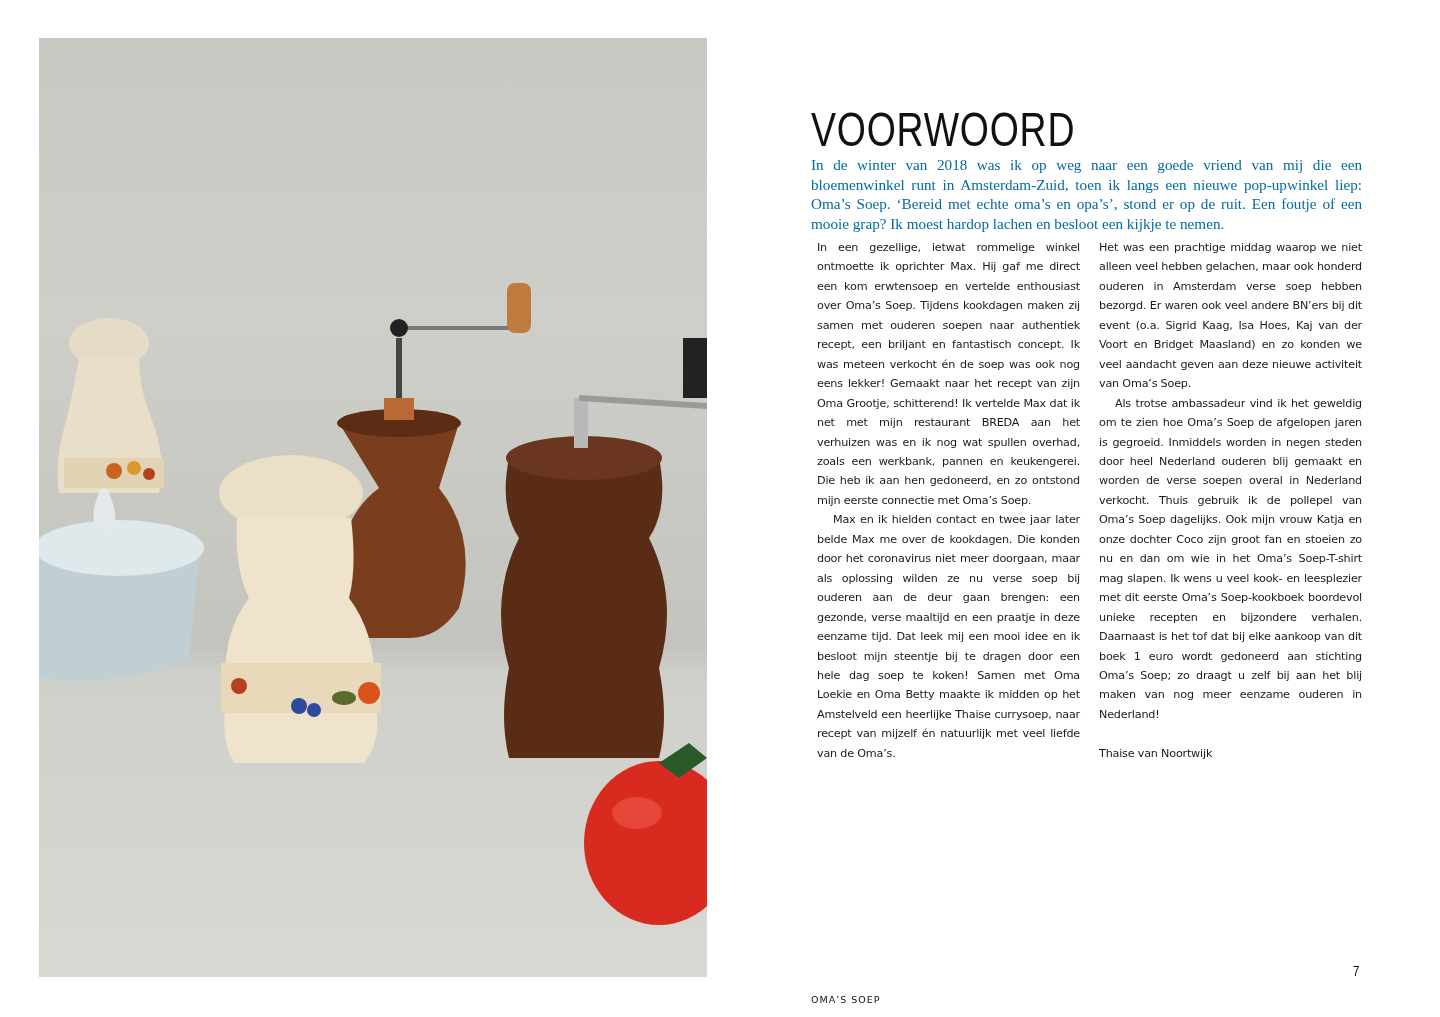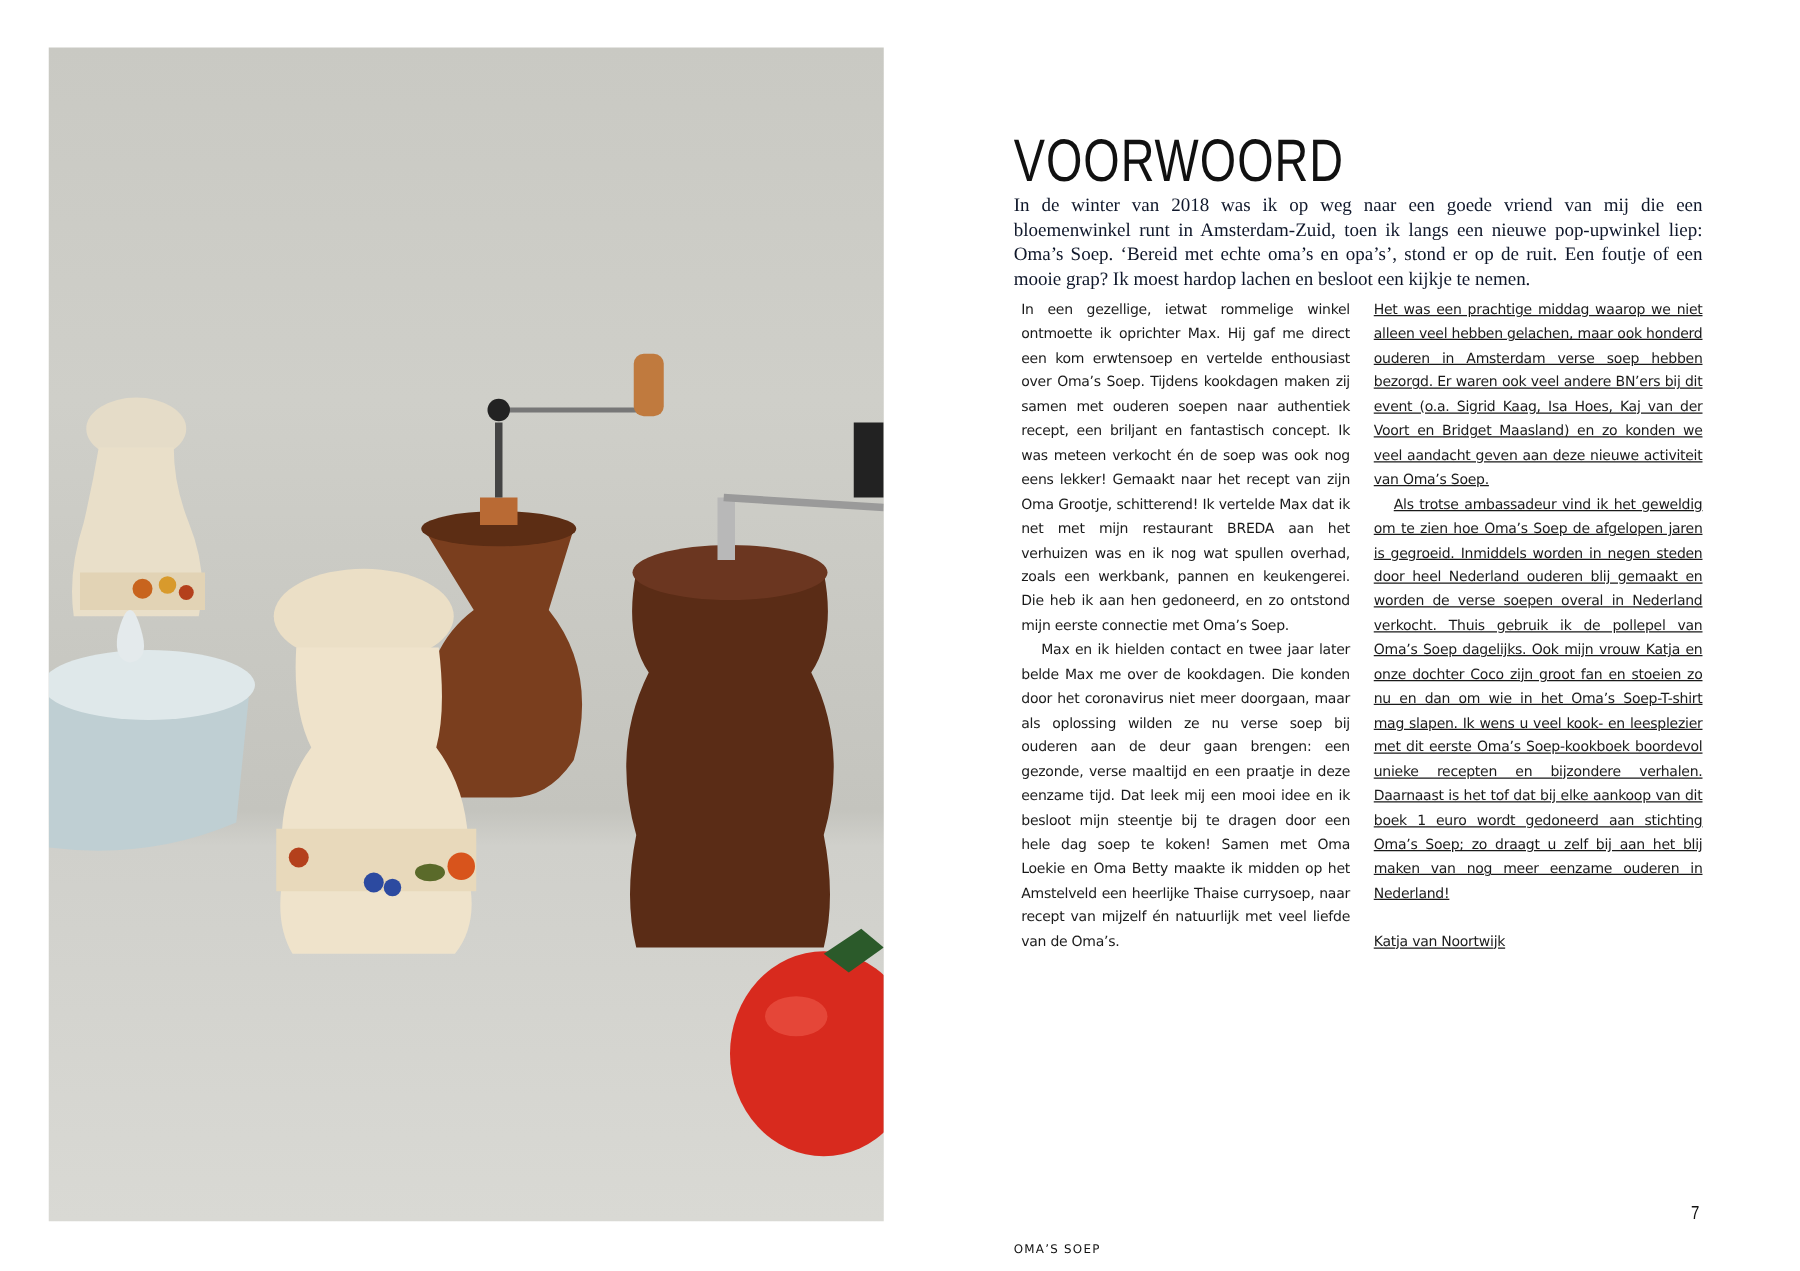--- a/index.html
+++ b/index.html
@@ -1,26 +1,26 @@
 <!DOCTYPE html>
 <html><head>
 <meta charset="utf-8">
 <style>
   html, body { margin:0; padding:0; }
   body { width:1440px; height:1017px; background:#ffffff; position:relative; overflow:hidden; font-family:"DejaVu Sans", sans-serif; color:#1a1a1a; }
   .photo { position:absolute; left:39px; top:38px; width:668px; height:939px; overflow:hidden;
     background: linear-gradient(180deg, #c9c9c3 0%, #cfcfc9 30%, #c4c4be 65%, #d0d0cb 68%, #d9d9d4 100%); }
   .photo svg { position:absolute; left:0; top:0; width:100%; height:100%; }
   .title { position:absolute; left:811px; top:72px; font-family:"Liberation Sans", sans-serif; font-size:48px; font-weight:400; letter-spacing:1px; color:#111; transform:scaleX(0.78); transform-origin:left top; line-height:52px; }
-  .intro { position:absolute; left:811px; top:140px; width:551px; font-family:"Liberation Serif", serif; font-size:15.2px; line-height:19.6px; text-align:justify; color:#0f172a; }
+  .intro { position:absolute; left:811px; top:140px; width:551px; font-family:"Liberation Serif", serif; font-size:15.2px; line-height:19.6px; text-align:justify; color:#0369a1; }
   .col { position:absolute; top:238px; width:263px; font-family:"DejaVu Sans", sans-serif; font-size:11.2px; line-height:19.45px; text-align:justify; letter-spacing:-0.2px; color:#1a1a1a; }
   .col p { margin:0; }
   .col p.indent { text-indent:16px; }
   .col1 { left:817px; }
-  .col2 { left:1099px;text-decoration:underline; }
+  .col2 { left:1099px; }
   .sig { margin-top:19.45px !important; }
   .footer-left { position:absolute; left:811px; top:966px; font-family:"DejaVu Sans", sans-serif; font-size:9.5px; letter-spacing:1px; color:#111;margin-top:28px; }
   .footer-right { position:absolute; left:1352px; top:962px; font-family:"Liberation Sans", sans-serif; font-size:15px; color:#111; transform:scaleX(0.8); }
 </style>
 </head>
 <body>
 
 <div class="photo">
   <svg viewBox="0 0 668 939" preserveAspectRatio="none">
 
@@ -81,17 +81,17 @@
 <p class="intro">In de winter van 2018 was ik op weg naar een goede vriend van mij die een bloemenwinkel runt in Amsterdam-Zuid, toen ik langs een nieuwe pop-upwinkel liep: Oma’s Soep. ‘Bereid met echte oma’s en opa’s’, stond er op de ruit. Een foutje of een mooie grap? Ik moest hardop lachen en besloot een kijkje te nemen.</p>
 
 <div class="col col1">
   <p>In een gezellige, ietwat rommelige winkel ontmoette ik oprichter Max. Hij gaf me direct een kom erwtensoep en vertelde enthousiast over Oma’s Soep. Tijdens kookdagen maken zij samen met ouderen soepen naar authentiek recept, een briljant en fantastisch concept. Ik was meteen verkocht én de soep was ook nog eens lekker! Gemaakt naar het recept van zijn Oma Grootje, schitterend! Ik vertelde Max dat ik net met mijn restaurant BREDA aan het verhuizen was en ik nog wat spullen overhad, zoals een werkbank, pannen en keukengerei. Die heb ik aan hen gedoneerd, en zo ontstond mijn eerste connectie met Oma’s Soep.</p>
   <p class="indent">Max en ik hielden contact en twee jaar later belde Max me over de kookdagen. Die konden door het coronavirus niet meer doorgaan, maar als oplossing wilden ze nu verse soep bij ouderen aan de deur gaan brengen: een gezonde, verse maaltijd en een praatje in deze eenzame tijd. Dat leek mij een mooi idee en ik besloot mijn steentje bij te dragen door een hele dag soep te koken! Samen met Oma Loekie en Oma Betty maakte ik midden op het Amstelveld een heerlijke Thaise currysoep, naar recept van mijzelf én natuurlijk met veel liefde van de Oma’s.</p>
 </div>
 
 <div class="col col2">
   <p>Het was een prachtige middag waarop we niet alleen veel hebben gelachen, maar ook honderd ouderen in Amsterdam verse soep hebben bezorgd. Er waren ook veel andere BN’ers bij dit event (o.a. Sigrid Kaag, Isa Hoes, Kaj van der Voort en Bridget Maasland) en zo konden we veel aandacht geven aan deze nieuwe activiteit van Oma’s Soep.</p>
   <p class="indent">Als trotse ambassadeur vind ik het geweldig om te zien hoe Oma’s Soep de afgelopen jaren is gegroeid. Inmiddels worden in negen steden door heel Nederland ouderen blij gemaakt en worden de verse soepen overal in Nederland verkocht. Thuis gebruik ik de pollepel van Oma’s Soep dagelijks. Ook mijn vrouw Katja en onze dochter Coco zijn groot fan en stoeien zo nu en dan om wie in het Oma’s Soep-T-shirt mag slapen. Ik wens u veel kook- en leesplezier met dit eerste Oma’s Soep-kookboek boordevol unieke recepten en bijzondere verhalen. Daarnaast is het tof dat bij elke aankoop van dit boek 1 euro wordt gedoneerd aan stichting Oma’s Soep; zo draagt u zelf bij aan het blij maken van nog meer eenzame ouderen in Nederland!</p>
-  <p class="sig">Katja van Noortwijk</p>
+  <p class="sig">Thaise van Noortwijk</p>
 </div>
 
 <div class="footer-left">OMA’S SOEP</div>
 <div class="footer-right">7</div>
 
 </body></html>

